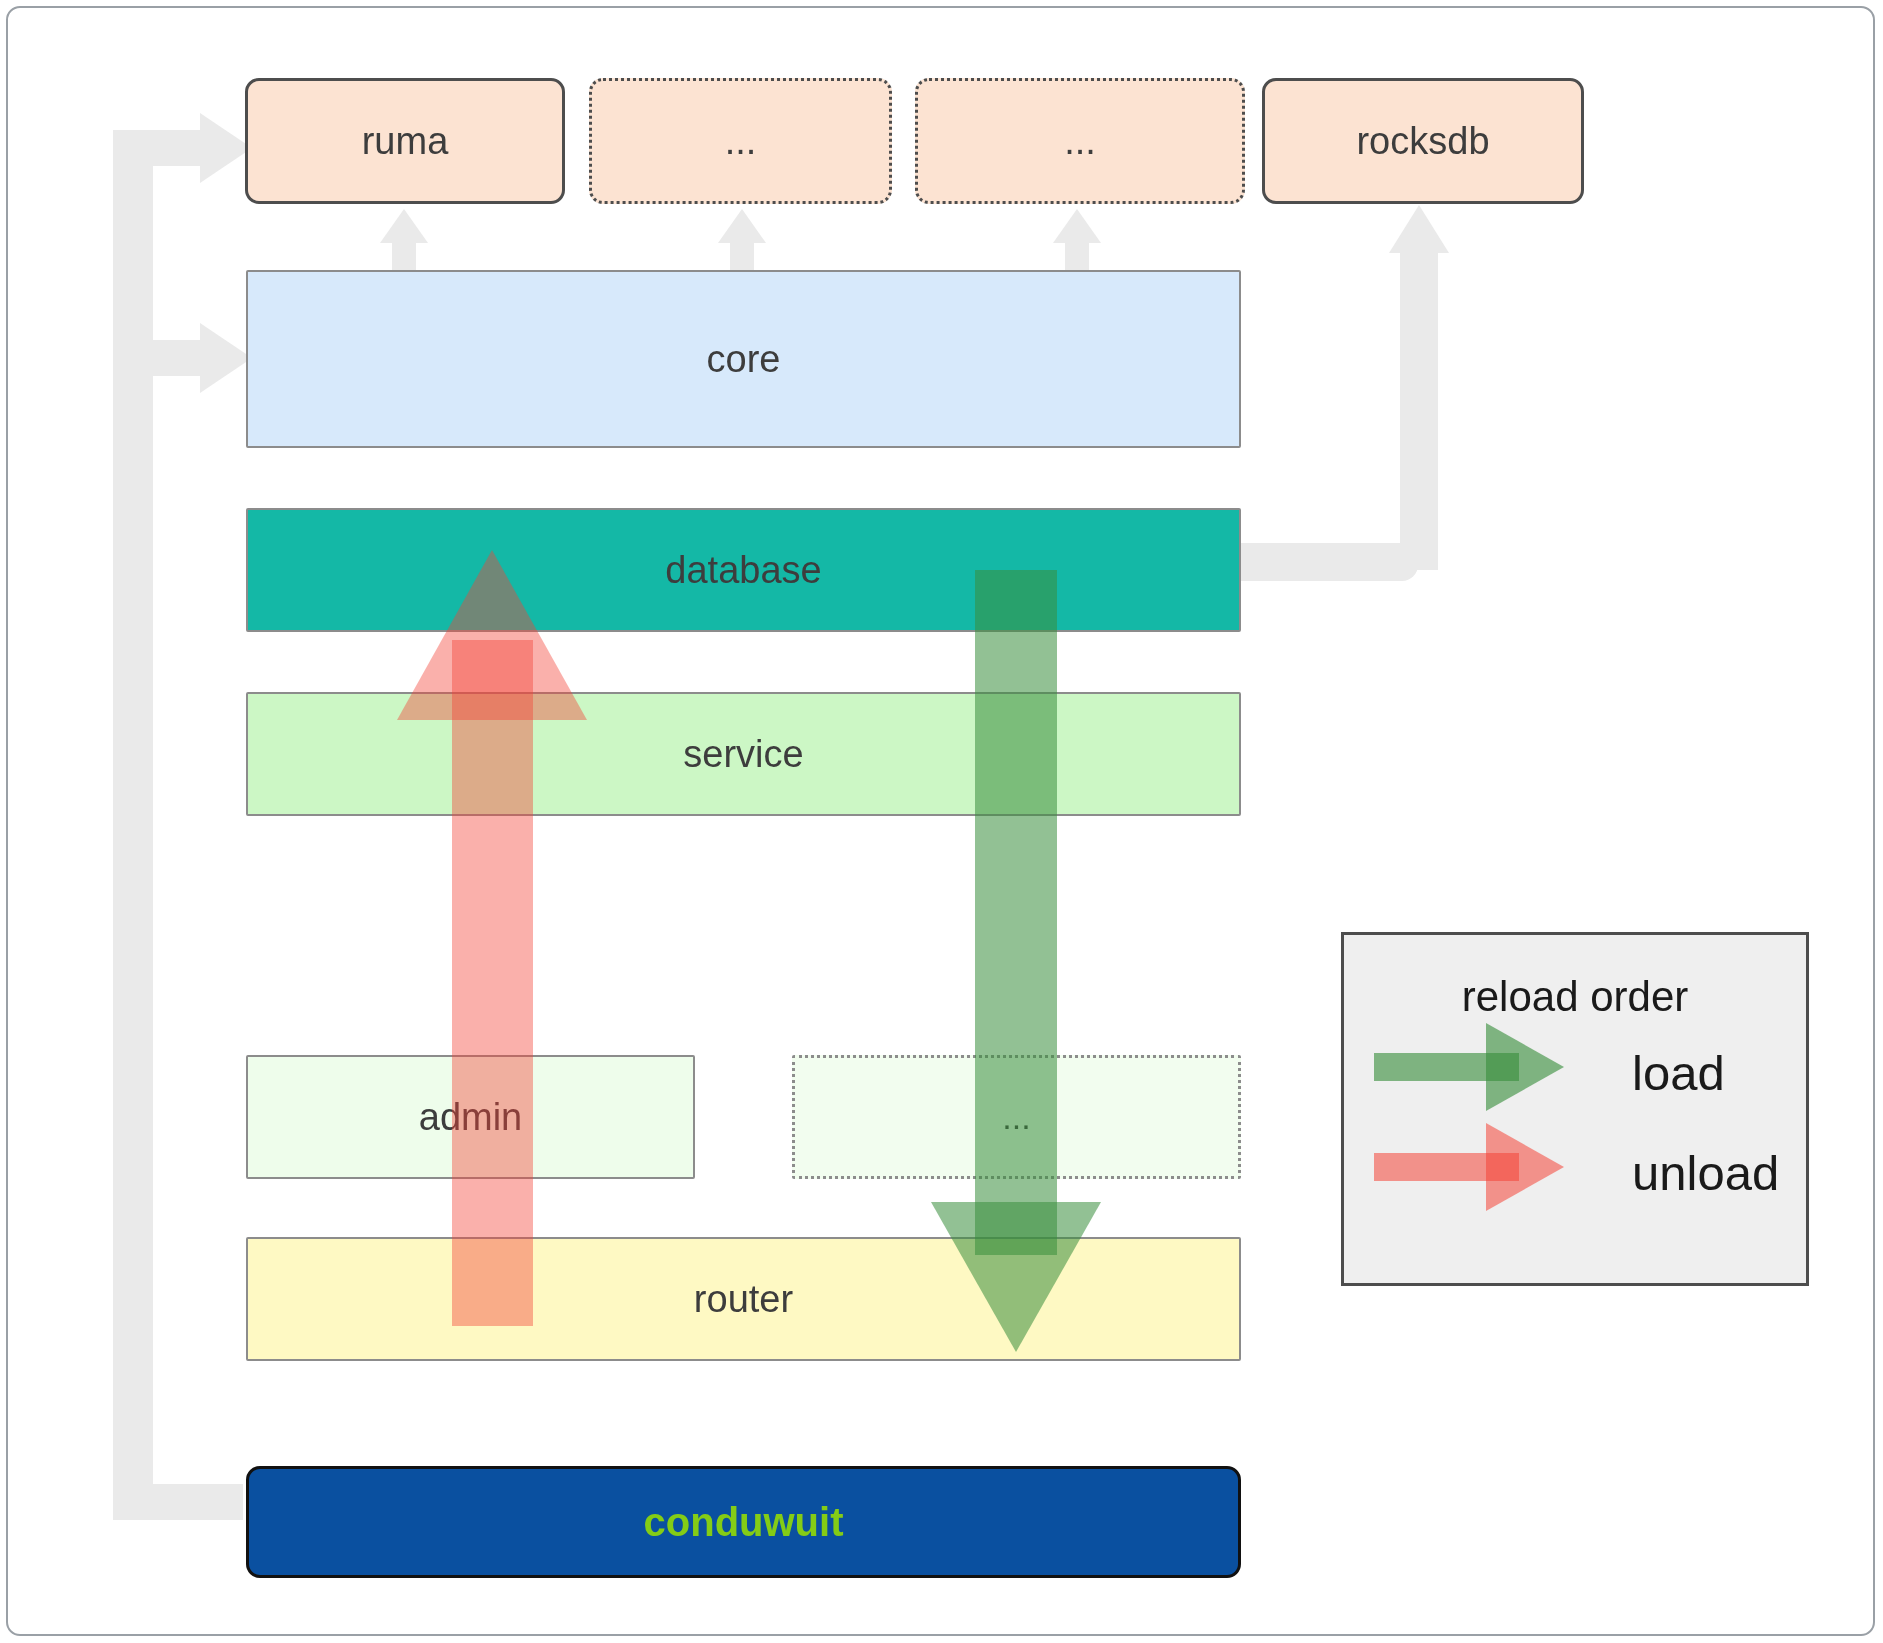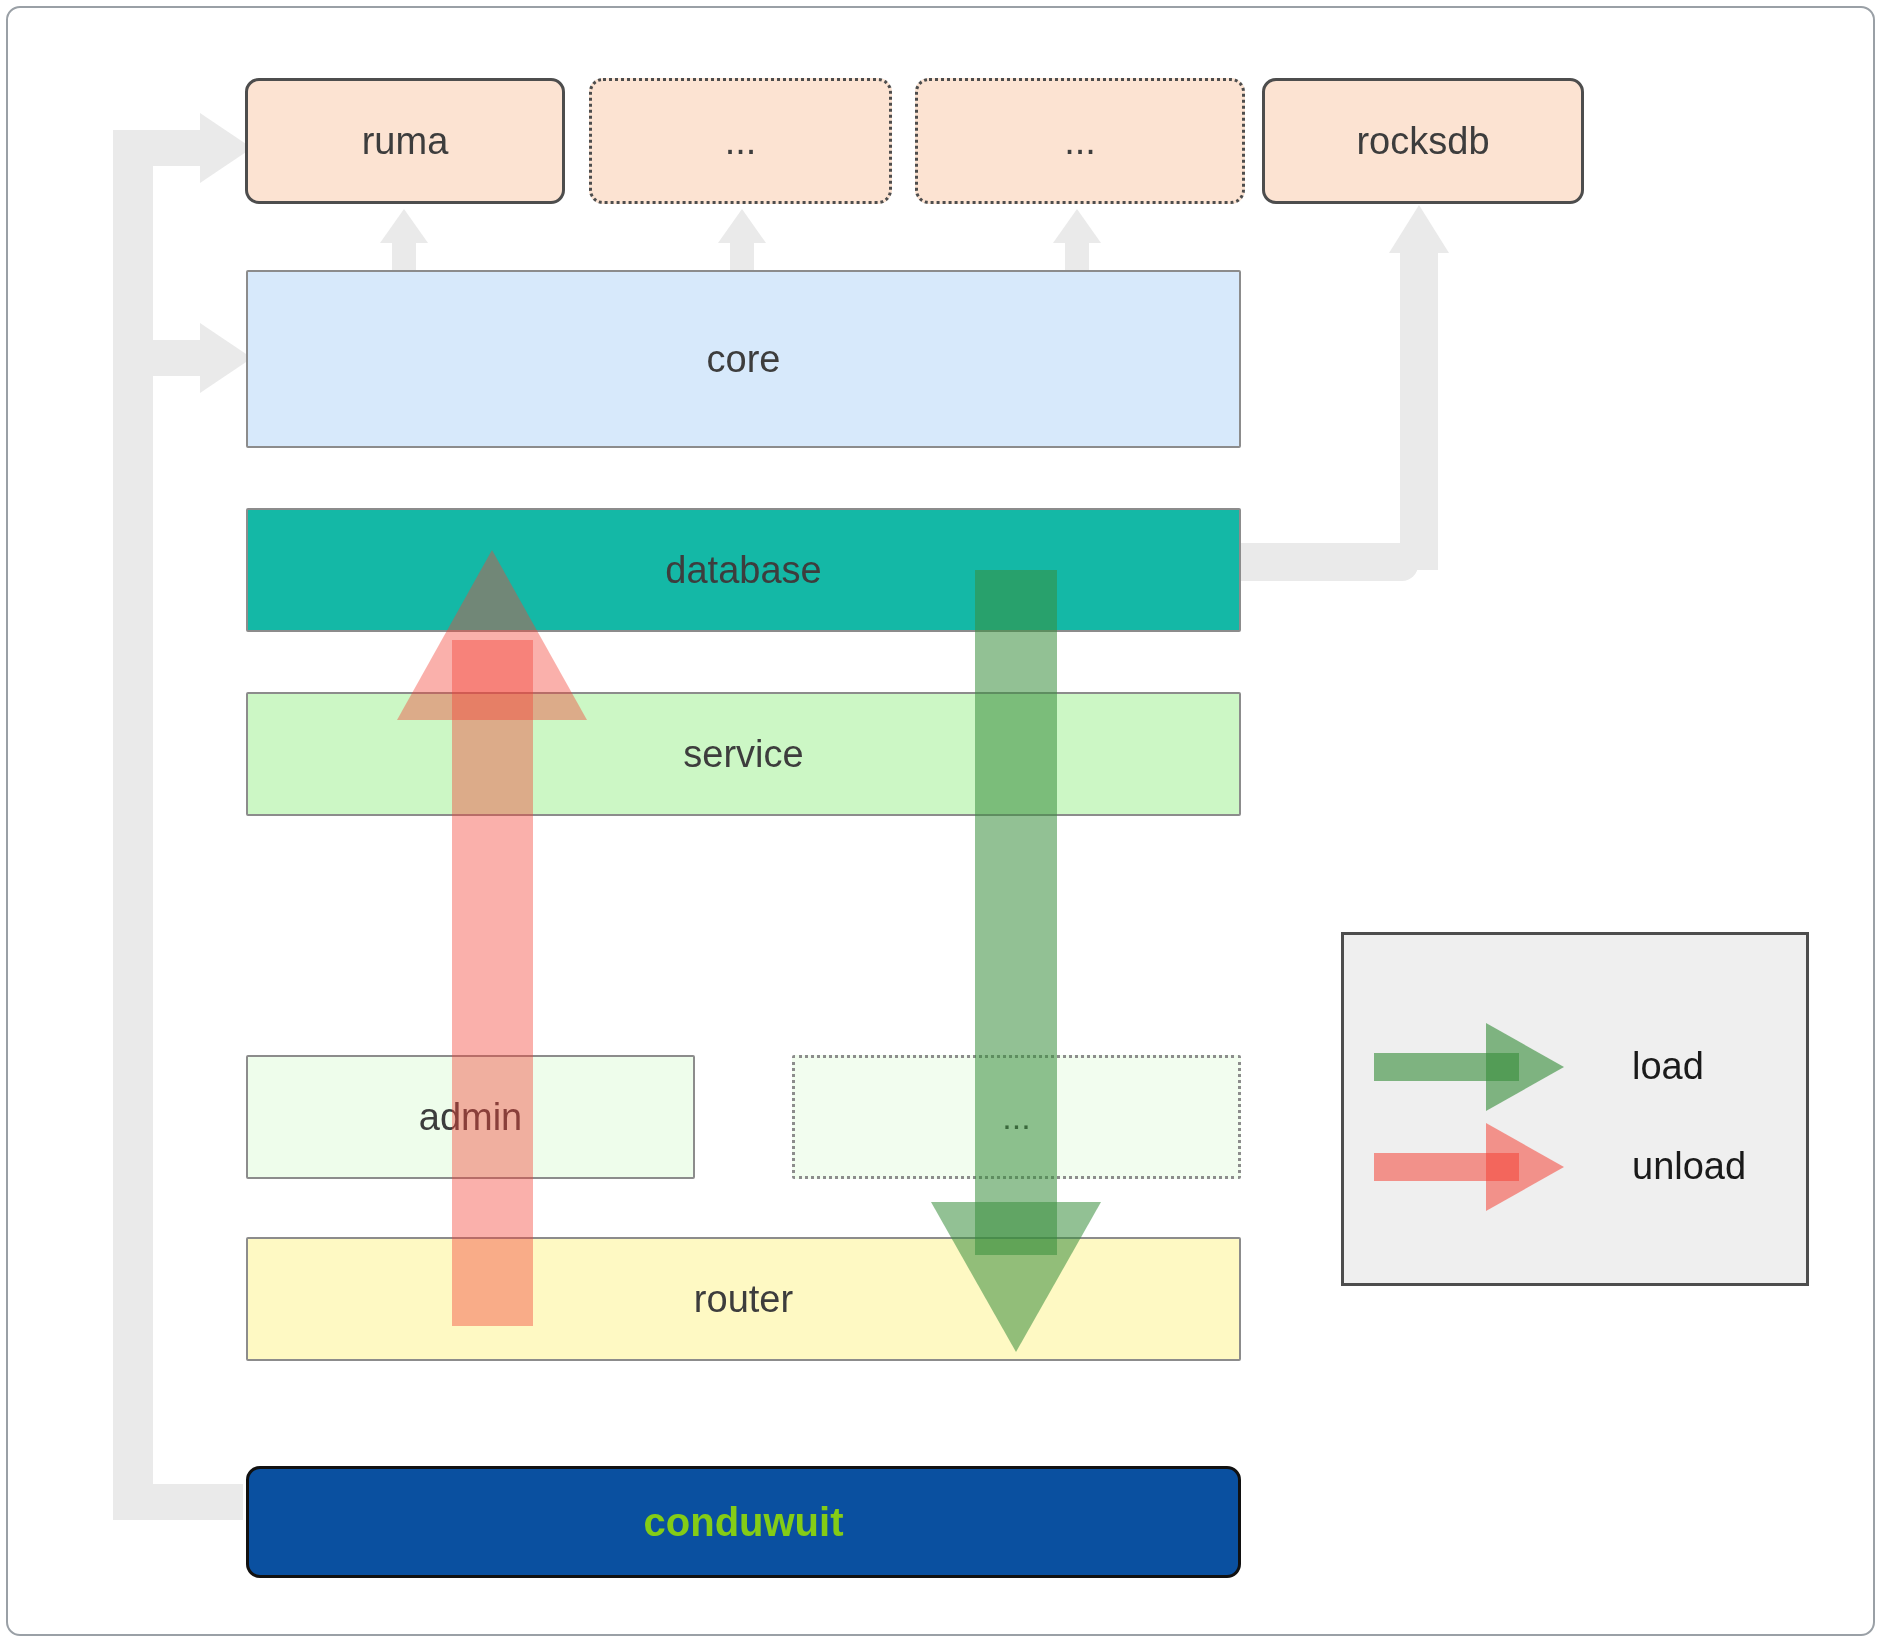--- a/index.html
+++ b/index.html
@@ -138,21 +138,21 @@
   }
   .legend-title{
     position:absolute;
     left:0; right:0; top:38px;
     text-align:center;
     font-size:42px;
     color:#1a1a1a;
   }
   .legend-label{
     position:absolute;
-    font-size:38px;
+    font-size:49px;
     color:#1a1a1a;
     white-space:nowrap;
   }
   .lg-shaft{ position:absolute; }
   .lg-head{ position:absolute; width:0;height:0; }
   .lg-head-load{
     border-top:44px solid transparent;
     border-bottom:44px solid transparent;
     border-left:78px solid rgba(56,142,60,0.62);
   }
@@ -239,20 +239,21 @@
   <div class="bigarrow">
     <div class="shaft load-shaft" style="left:975px; top:570px; width:82px; height:685px;"></div>
     <div class="head load-head" style="left:931px; top:1202px;"></div>
   </div>
 
   <div class="box conduwuit" style="left:246px; top:1466px; width:995px; height:112px;">
     <span>conduwuit</span>
   </div>
 
   <div class="legend" style="left:1341px; top:932px; width:468px; height:354px;">
+    <div class="legend-title">reload order</div>
 
     <div class="lg-shaft lg-shaft-load" style="left:30px; top:118px; width:145px; height:28px;"></div>
     <div class="lg-head lg-head-load" style="left:142px; top:88px;"></div>
     <div class="legend-label" style="left:288px; top:110px;">load</div>
 
     <div class="lg-shaft lg-shaft-unload" style="left:30px; top:218px; width:145px; height:28px;"></div>
     <div class="lg-head lg-head-unload" style="left:142px; top:188px;"></div>
     <div class="legend-label" style="left:288px; top:210px;">unload</div>
   </div>
 </div>

